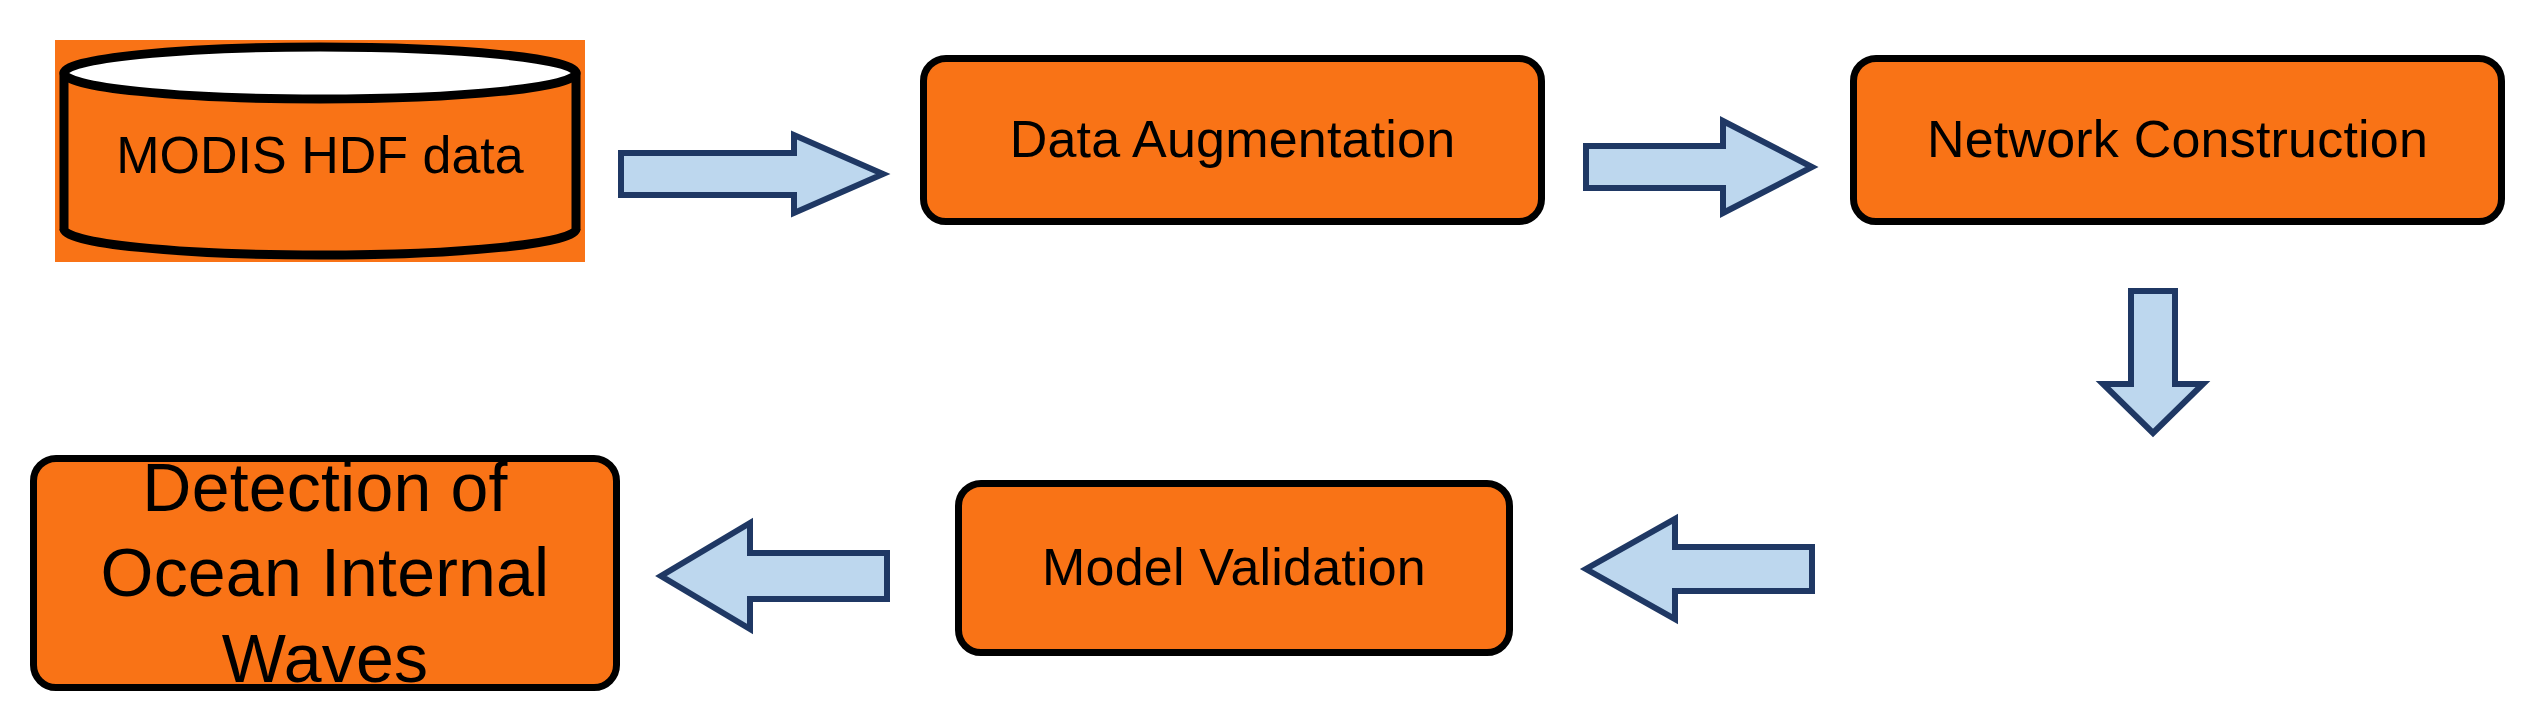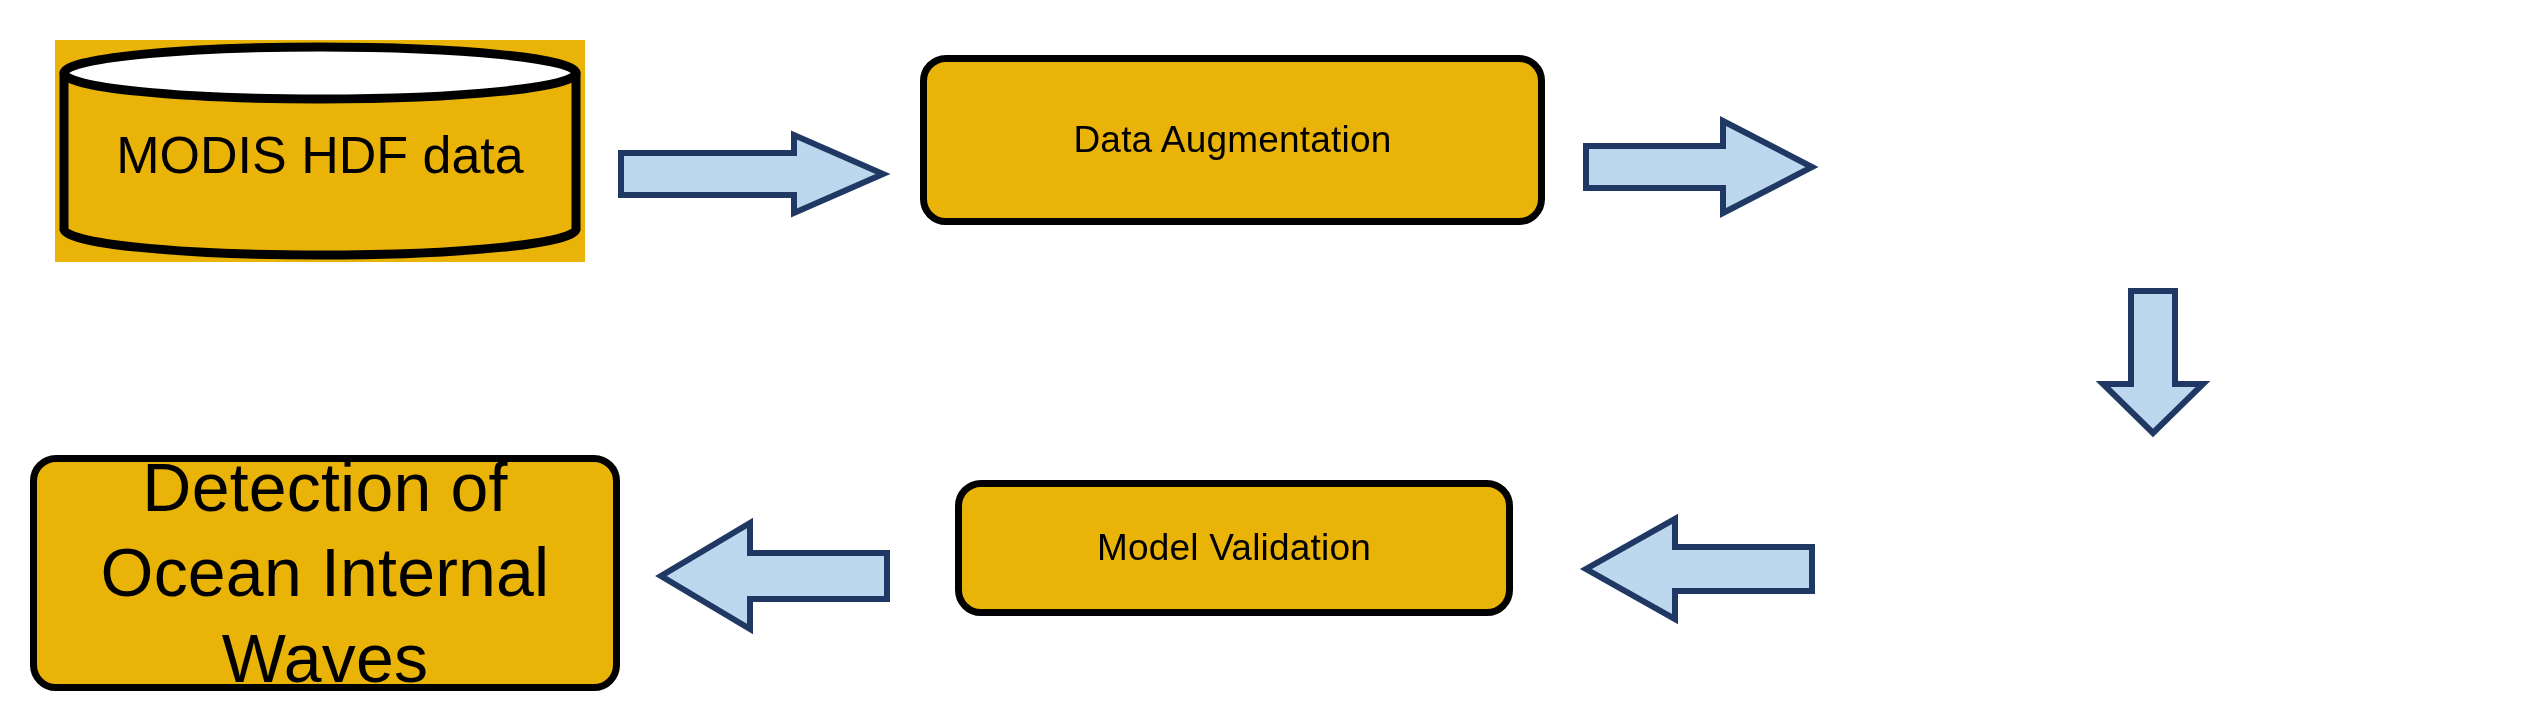--- a/index.html
+++ b/index.html
@@ -17,40 +17,40 @@
     background: #ffffff;
     overflow: hidden;
   }
   .node {
     position: absolute;
     box-sizing: border-box;
     display: flex;
     align-items: center;
     justify-content: center;
     text-align: center;
-    background: #eab308;
+    background: #f97316;
   }
   .node-box {
     border: 7px solid #000000;
     border-radius: 26px;
   }
   .node-label {
-    font-size: 37px;
+    font-size: 52px;
     color: #000000;
     line-height: 1.22;
     letter-spacing: 0.2px;
     white-space: pre-line;
     padding: 0 14px;
   }
   
   #node-database   { left: 55px;   top: 40px;  width: 530px; height: 222px; }
   #node-data-aug   { left: 920px;  top: 55px;  width: 625px; height: 170px; }
   #node-network    { left: 1850px; top: 55px;  width: 655px; height: 170px; }
   #node-transfer   { left: 1900px; top: 480px; width: 550px; height: 176px; }
-  #node-validation { left: 955px;  top: 480px; width: 558px; height: 136px; }
+  #node-validation { left: 955px;  top: 480px; width: 558px; height: 176px; }
   #node-detection  { left: 30px;   top: 455px; width: 590px; height: 236px; }
 
   #node-detection .node-label { font-size: 68px; line-height: 1.26; }
 
   
   .cylinder {
     position: absolute;
     inset: 0;
   }
   .cylinder svg { display: block; width: 100%; height: 100%; }
@@ -102,20 +102,23 @@
   <div class="node node-box" id="node-data-aug">
     <span class="node-label">Data Augmentation</span>
   </div>
 
   <div class="arrow" id="arrow-aug-to-network">
     <svg viewBox="0 0 232 98" preserveAspectRatio="none" aria-hidden="true">
       <polygon points="3,28 140,28 140,3 229,49 140,95 140,70 3,70" fill="#BDD7EE" stroke="#1F3864" stroke-width="6" stroke-linejoin="miter"></polygon>
     </svg>
   </div>
 
+  <div class="node node-box" id="node-network">
+    <span class="node-label">Network Construction</span>
+  </div>
 
   <div class="arrow" id="arrow-network-to-tl">
     <svg viewBox="0 0 106 148" preserveAspectRatio="none" aria-hidden="true">
       <polygon points="31,3 75,3 75,96 103,96 53,145 3,96 31,96" fill="#BDD7EE" stroke="#1F3864" stroke-width="6" stroke-linejoin="miter"></polygon>
     </svg>
   </div>
 
 
   <div class="arrow" id="arrow-tl-to-mv">
     <svg viewBox="0 0 232 106" preserveAspectRatio="none" aria-hidden="true">

